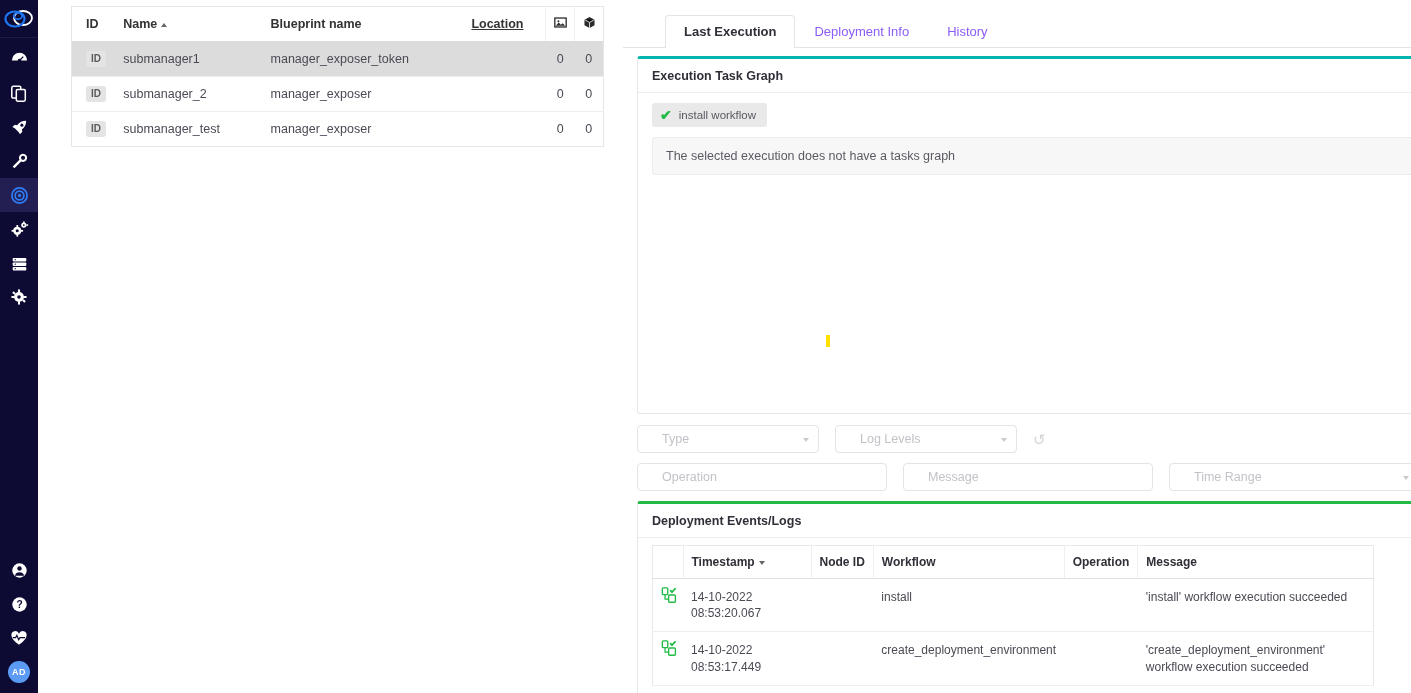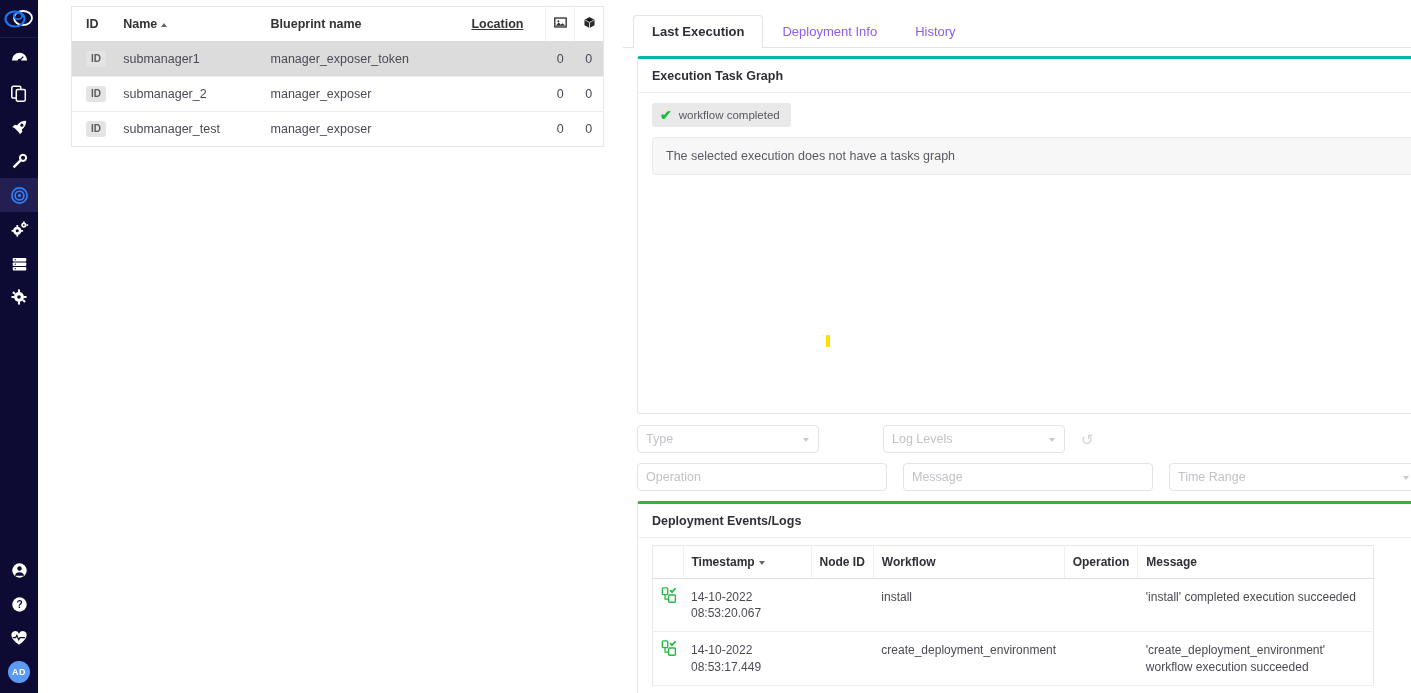--- a/index.html
+++ b/index.html
@@ -155,20 +155,21 @@
     border-bottom: none;
     border-radius: 4px 4px 0 0;
     margin-bottom: -1px;
     background: transparent;
   }
   .tab.active {
     color: #2f2f38;
     font-weight: bold;
     background: #fff;
     border-color: #e4e4e4;
+    margin-left: 32px;
   }
 
   .panel {
     position: relative;
     background: #fff;
     border: 1px solid #e6e6e6;
     border-radius: 3px;
   }
   .panel-teal { border-top: 3px solid #00b5ad; }
   .panel-green { border-top: 3px solid #21ba45; }
@@ -216,35 +217,35 @@
   
   .filters { margin: 11px 22px 0 14px; }
   .filter-row { display: flex; align-items: center; gap: 16px; margin-bottom: 10px; }
   .fld {
     position: relative;
     border: 1px solid #e4e4e4;
     border-radius: 4px;
     height: 28px;
     display: flex;
     align-items: center;
-    padding: 0 8px;
+    padding: 0 24px;
     font-size: 12.5px;
     color: #c2c2c8;
     background: #fff;
   }
   .fld .caret {
     position: absolute; right: 9px; top: 12px;
     width: 0; height: 0;
     border-left: 3.5px solid transparent;
     border-right: 3.5px solid transparent;
     border-top: 4.5px solid #c9c9cf;
   }
   .w-type { width: 182px; }
   .w-event { width: 182px; }
-  .w-log { width: 182px; margin-left: 48px; }
+  .w-log { width: 182px; }
   .w-op { width: 250px; }
   .w-msg { width: 250px; }
   .w-time { width: 250px; }
   .refresh-icon {
     color: #d4d4d9;
     font-size: 15px;
     cursor: pointer;
     line-height: 1;
     user-select: none;
   }
@@ -487,21 +488,21 @@
       <div class="tab active">Last Execution</div>
       <div class="tab">Deployment Info</div>
       <div class="tab">History</div>
     </div>
 
     <div class="panel panel-teal graph-panel">
       <div class="panel-title">Execution Task Graph</div>
       <div class="badge-row">
         <span class="status-pill">
           <span class="check-icon">✔</span>
-          <span>workflow completed</span>
+          <span>install workflow</span>
         </span>
       </div>
       <div class="empty-note">The selected execution does not have a tasks graph</div>
       <div class="yellow-mark"></div>
     </div>
 
     <div class="filters">
       <div class="filter-row">
         <div class="fld w-type">
           <span>Type</span>
@@ -551,21 +552,21 @@
                     <rect x="8.5" y="10" width="7.5" height="8" rx="1" fill="none" stroke="#21ba45" stroke-width="1.5"></rect>
                     <path d="M4.5 9.5v5h4" stroke="#21ba45" stroke-width="1.4" fill="none"></path>
                     <path d="M10.2 4.6l2 2.2 4-4.3" stroke="#21ba45" stroke-width="2" fill="none"></path>
                   </svg>
               </span>
             </td>
             <td>14-10-2022 08:53:20.067</td>
             <td></td>
             <td>install</td>
             <td></td>
-            <td>'install' completed execution succeeded</td>
+            <td>'install' workflow execution succeeded</td>
           </tr>
           <tr>
             <td class="ico-cell">
               <span class="ev-icon">
                 <svg width="18" height="18" viewBox="0 0 20 20">
                     <rect x="1.5" y="2" width="6" height="7.5" rx="1" fill="none" stroke="#21ba45" stroke-width="1.5"></rect>
                     <rect x="8.5" y="10" width="7.5" height="8" rx="1" fill="none" stroke="#21ba45" stroke-width="1.5"></rect>
                     <path d="M4.5 9.5v5h4" stroke="#21ba45" stroke-width="1.4" fill="none"></path>
                     <path d="M10.2 4.6l2 2.2 4-4.3" stroke="#21ba45" stroke-width="2" fill="none"></path>
                   </svg>

